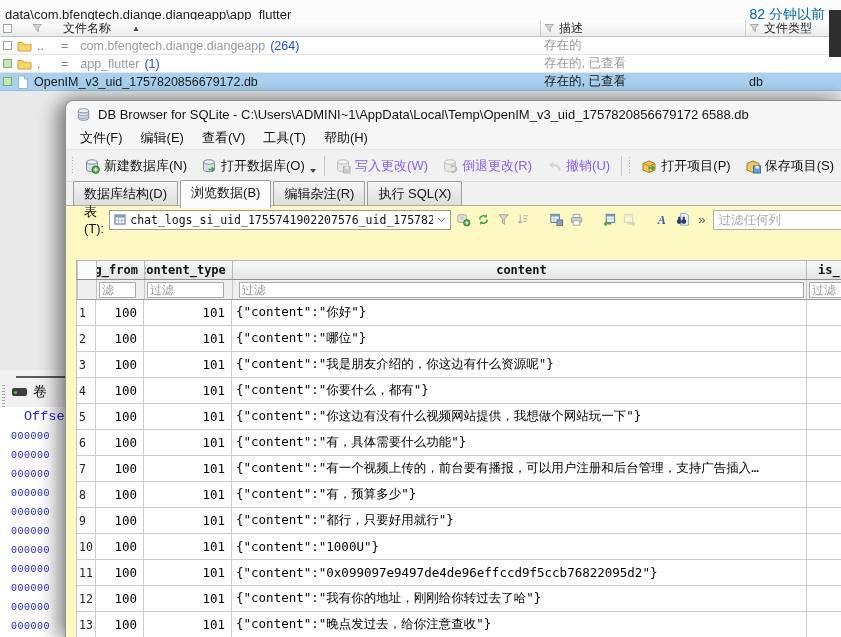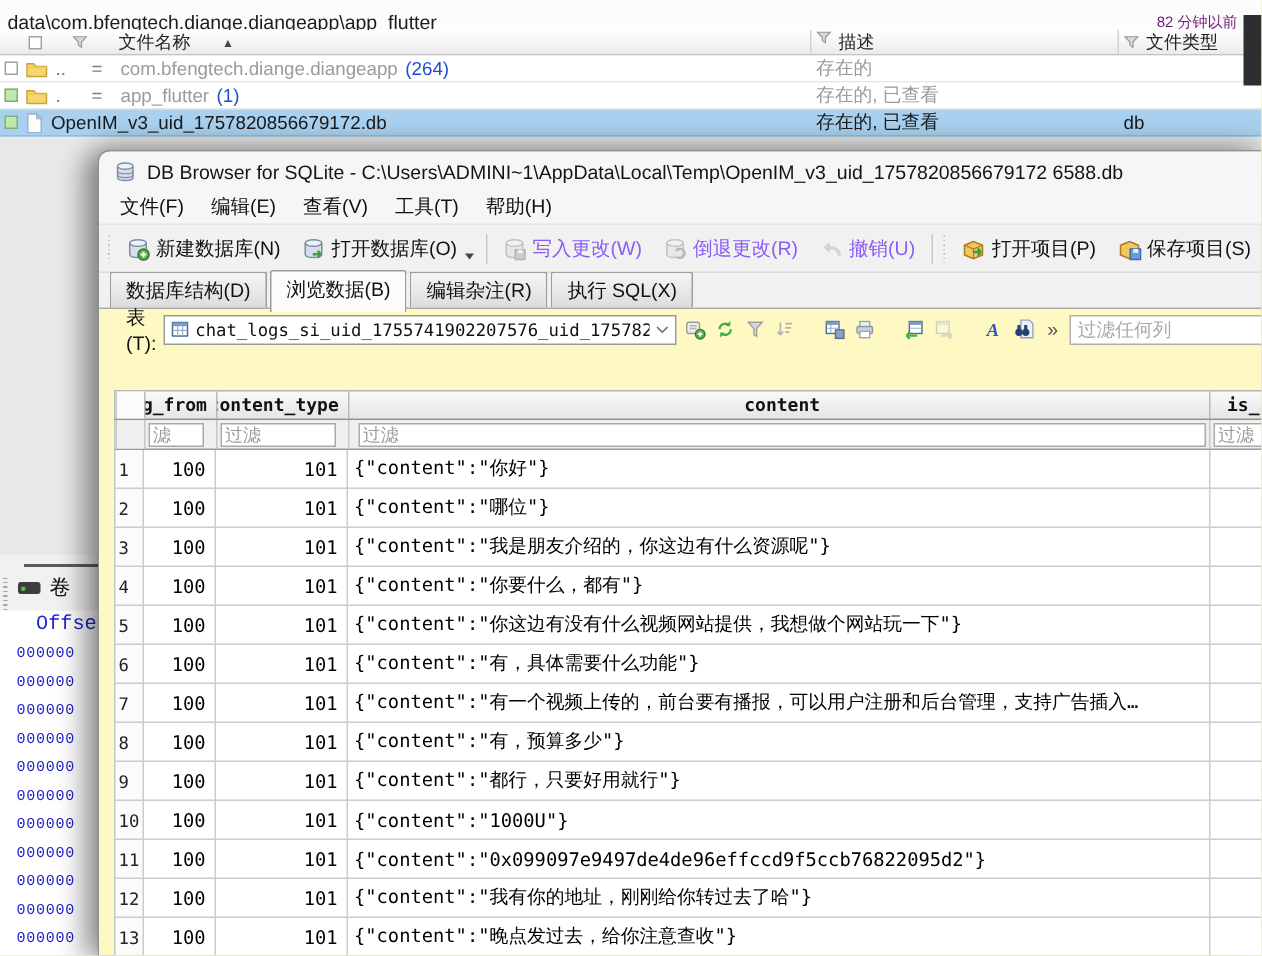--- a/index.html
+++ b/index.html
@@ -5,27 +5,27 @@
   html,body{margin:0;padding:0}
   body{width:841px;height:637px;overflow:hidden;position:relative;background:#e9e9e9;
        font-family:"Liberation Sans",sans-serif;-webkit-font-smoothing:antialiased}
   .abs{position:absolute}
   svg{display:block}
 
   
   #pathbar{left:0;top:0;width:841px;height:30px;background:#fcfcfc;border-bottom:1px solid #cdcdcd;
            display:flex;align-items:center;justify-content:space-between;box-sizing:border-box;
            padding:0 16px 0 5px;font-size:13px;color:#1b1b1b}
-  #pathbar .age{color:#701a75;font-size:10px}
+  #pathbar .age{color:#0369a1;font-size:14px}
   #darkstrip{right:0;top:10px;width:12px;height:47px;background:#2e2e2e;z-index:1}
 
   #fileheader{left:0;top:20px;width:841px;height:17px;background:linear-gradient(#ffffff,#ebebeb);
               border-bottom:1px solid #c3c3c3;display:flex;align-items:center;font-size:12px;color:#222;box-sizing:border-box}
-  .fh-name{width:540px;display:flex;align-items:center;gap:20px;padding-left:19px;box-sizing:border-box}
-  .fh-desc{width:205px;display:flex;align-items:flex-start;gap:4px;border-left:1px solid #d2d2d2;padding-left:3px;box-sizing:border-box;height:100%}
+  .fh-name{width:540px;display:flex;align-items:center;gap:20px;padding-left:3px;box-sizing:border-box}
+  .fh-desc{width:205px;display:flex;align-items:center;gap:4px;border-left:1px solid #d2d2d2;padding-left:3px;box-sizing:border-box;height:100%}
   .fh-type{flex:1;display:flex;align-items:center;gap:4px;border-left:1px solid #d2d2d2;padding-left:3px;box-sizing:border-box;height:100%}
   .sortarrow{font-size:8px;color:#444;margin-left:1px}
 
   .cb{width:9px;height:9px;border:1px solid #9aa4ad;background:#fff;box-sizing:border-box}
   .cb.green{background:#bfe7ae;border-color:#7fae77}
 
   .frow{left:0;width:841px;height:18px;display:flex;align-items:center;background:#fff;
         border-bottom:1px solid #e6e6e6;font-size:12.5px;color:#1a1a1a;box-sizing:border-box}
   .frow.selected{background:#a9d1ef;border-bottom:1px solid #8fbede}
   .fr-name{width:540px;display:flex;align-items:center;gap:5px;padding-left:3px;box-sizing:border-box;white-space:nowrap;overflow:hidden}

